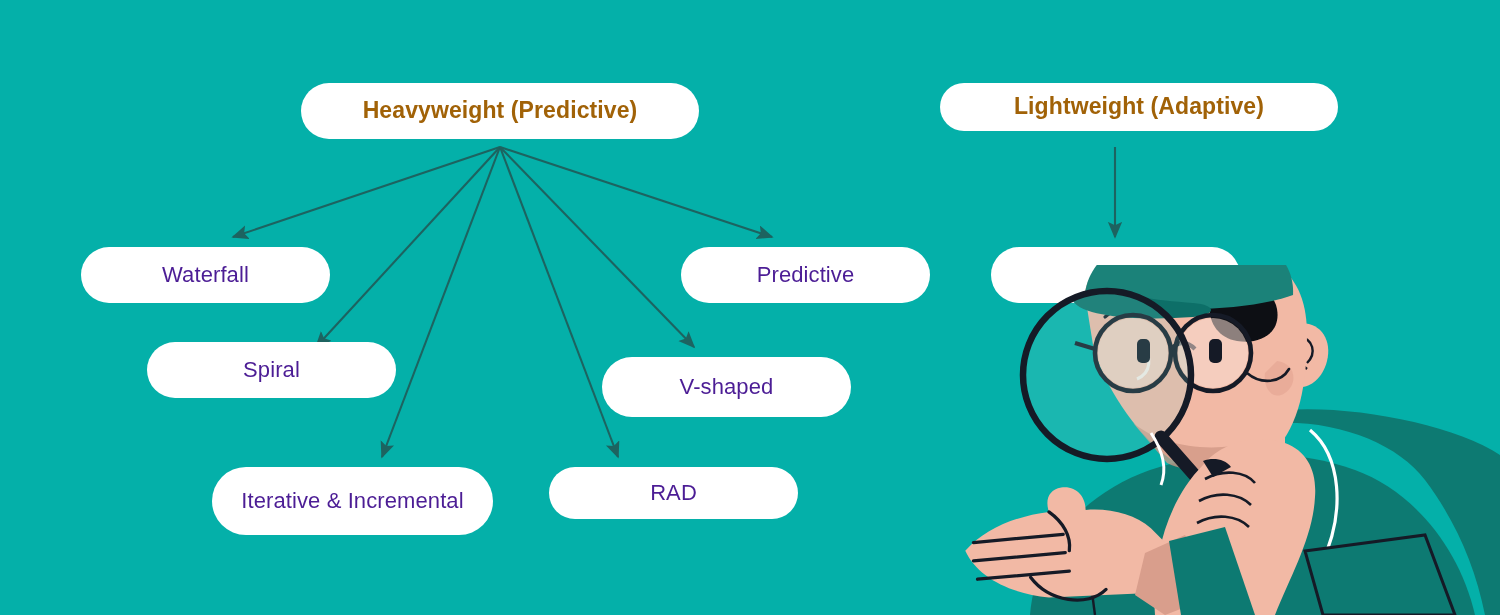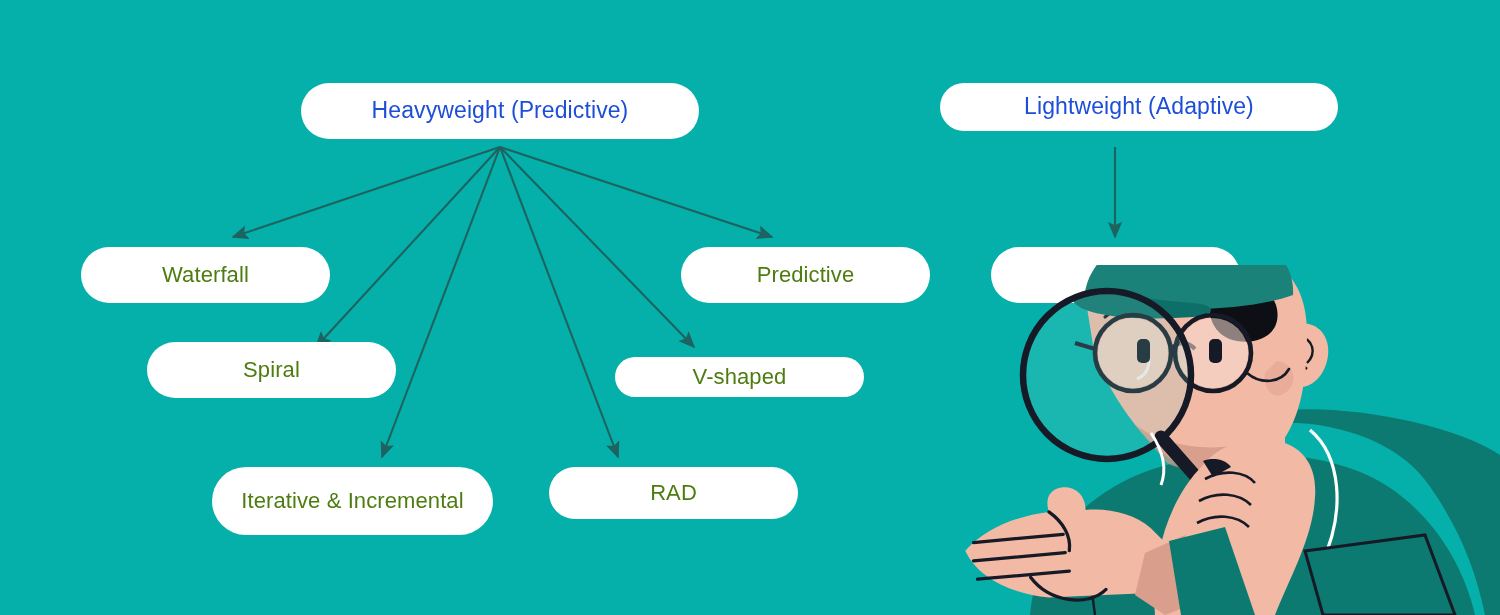--- a/index.html
+++ b/index.html
@@ -36,27 +36,27 @@
     justify-content: center;
     box-sizing: border-box;
     padding: 0 22px;
   }
   .node-label {
     white-space: nowrap;
     text-align: center;
     line-height: 1.1;
   }
   .node.header .node-label {
-    color: #1d4ed8;
-    font-weight: normal;
+    color: #a16207;
+    font-weight: bold;
     font-size: 23px;
     letter-spacing: 0.1px;
   }
   .node.leaf .node-label {
-    color: #4d7c0f;
+    color: #4c1d95;
     font-weight: normal;
     font-size: 22px;
     letter-spacing: 0.1px;
   }
   .illustration {
     position: absolute;
     right: 0;
     bottom: 0;
     width: 545px;
     height: 350px;
@@ -102,21 +102,21 @@
   </div>
 
   <div class="node leaf" style="left:212px; top:467px; width:281px; height:68px;">
     <span class="node-label">Iterative &amp; Incremental</span>
   </div>
 
   <div class="node leaf" style="left:549px; top:467px; width:249px; height:52px;">
     <span class="node-label">RAD</span>
   </div>
 
-  <div class="node leaf" style="left:615px; top:357px; width:249px; height:40px;">
+  <div class="node leaf" style="left:602px; top:357px; width:249px; height:60px;">
     <span class="node-label">V-shaped</span>
   </div>
 
   <div class="node leaf" style="left:681px; top:247px; width:249px; height:56px;">
     <span class="node-label">Predictive</span>
   </div>
 
   <div class="node leaf" style="left:991px; top:247px; width:249px; height:56px;">
     <span class="node-label">Agile</span>
   </div>

